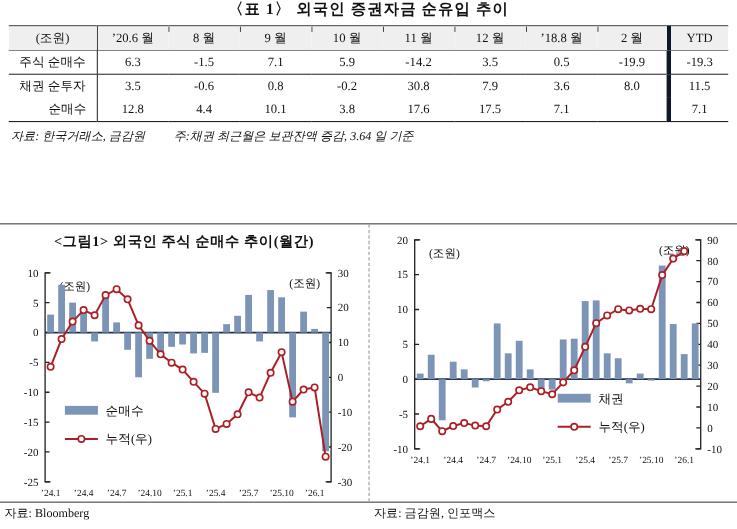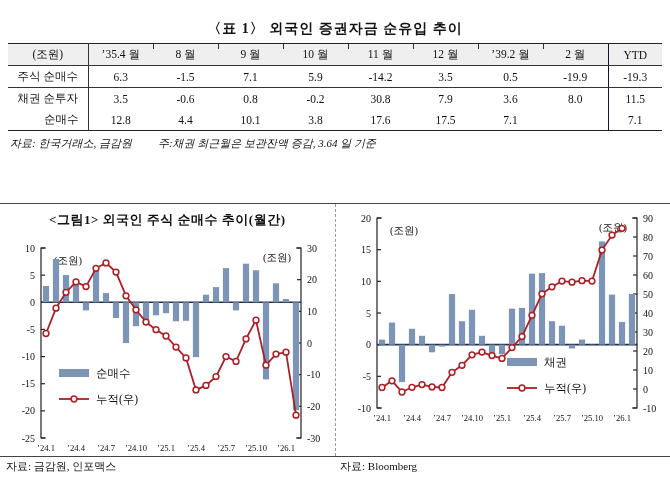--- a/index.html
+++ b/index.html
@@ -1,26 +1,26 @@
 <!DOCTYPE html>
 <html><head>
 <meta charset="utf-8">
 <style>
   html,body{margin:0;padding:0;background:#fff;}
   body{width:670px;height:481px;font-family:"Liberation Serif","DejaVu Serif",serif;color:#111;}
   .page{position:relative;width:670px;height:481px;overflow:hidden;background:#fff;}
 
   
-  .tbl-title{text-align:center;font-weight:bold;font-size:14px;padding-top:20px;letter-spacing:1px;}
+  .tbl-title{text-align:center;font-weight:bold;font-size:14px;padding-top:0;letter-spacing:1px;}
   table.main{border-collapse:collapse;table-layout:fixed;width:654px;margin:5px 8px 0 8px;
              border-top:1.7px solid #222;border-bottom:1.7px solid #222;font-size:11.5px;}
   table.main th,table.main td{padding:3px 2px;text-align:center;font-weight:normal;white-space:nowrap;overflow:hidden;}
   table.main thead th{background:#efefef;border-bottom:1px solid #333;position:relative;}
   .divR{border-right:1px solid #333;}
-  .divL{border-left:1px solid #0f172a;}
+  .divL{border-left:4px solid #0f172a;}
   tr.sep td{border-bottom:1px solid #333;}
   td.lbl{text-align:left;padding-left:5px;}
   td.lbl.ind{text-align:right;padding-right:9px;}
   th.tick::before{content:"";position:absolute;left:-0.5px;top:0;width:1px;height:5px;background:#333;}
   td.btick{position:relative;}
   td.btick::before{content:"";position:absolute;left:-0.5px;bottom:0;width:1px;height:5px;background:#333;}
   .footnote{margin:5px 0 0 10px;font-size:11px;display:flex;gap:26px;font-style:italic;}
 
   
   .charts{position:absolute;left:0;top:203px;width:670px;height:252px;
@@ -50,27 +50,27 @@
         <col style="width: 65px;">
         <col style="width: 65px;">
         <col style="width: 65px;">
         <col style="width: 65px;">
         <col style="width: 65px;">
         <col style="width: 54px;">
       </colgroup>
     <thead>
       <tr>
           <th class="divR">(조원)</th>
-          <th>’35.4 월</th>
+          <th>’20.6 월</th>
           <th class="tick">8 월</th>
           <th class="tick">9 월</th>
           <th class="tick">10 월</th>
           <th class="tick">11 월</th>
           <th class="tick">12 월</th>
-          <th class="tick">’39.2 월</th>
+          <th class="tick">’18.8 월</th>
           <th class="tick">2 월</th>
           <th class="divL">YTD</th>
         </tr>
     </thead>
     <tbody>
         <tr class="sep">
           <td class="lbl divR">주식 순매수</td>
           <td>6.3</td>
           <td>-1.5</td>
           <td>7.1</td>
@@ -352,17 +352,17 @@
             <text x="207" y="162" font-size="11.5" fill="#111">채권</text>
             <line x1="170" y1="184" x2="200" y2="184" stroke="#AC1F24" stroke-width="1.8"></line>
             <circle cx="185" cy="184" r="2.9" fill="#fff" stroke="#AC1F24" stroke-width="1.5"></circle>
             <text x="207" y="188" font-size="11.5" fill="#111">누적(우)</text>
           </g>
         </svg>
     </div>
   </div>
 
   <div class="sources">
+    <div class="s s1">자료: Bloomberg</div>
     <div class="s s2">자료: 금감원, 인포맥스</div>
-    <div class="s s1">자료: Bloomberg</div>
   </div>
 
 </div>
 
 </body></html>

